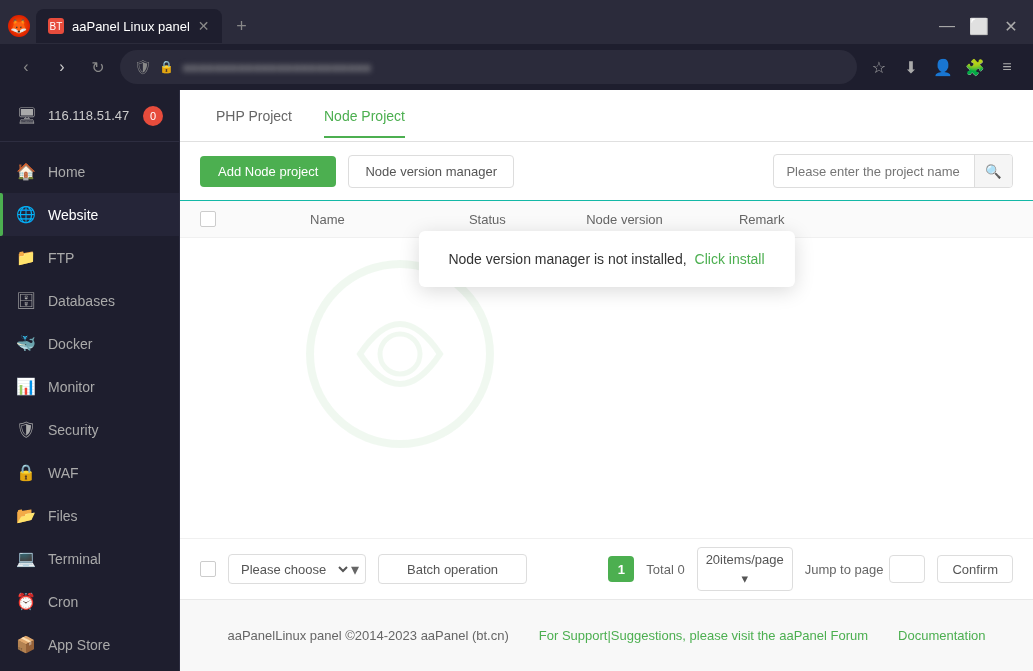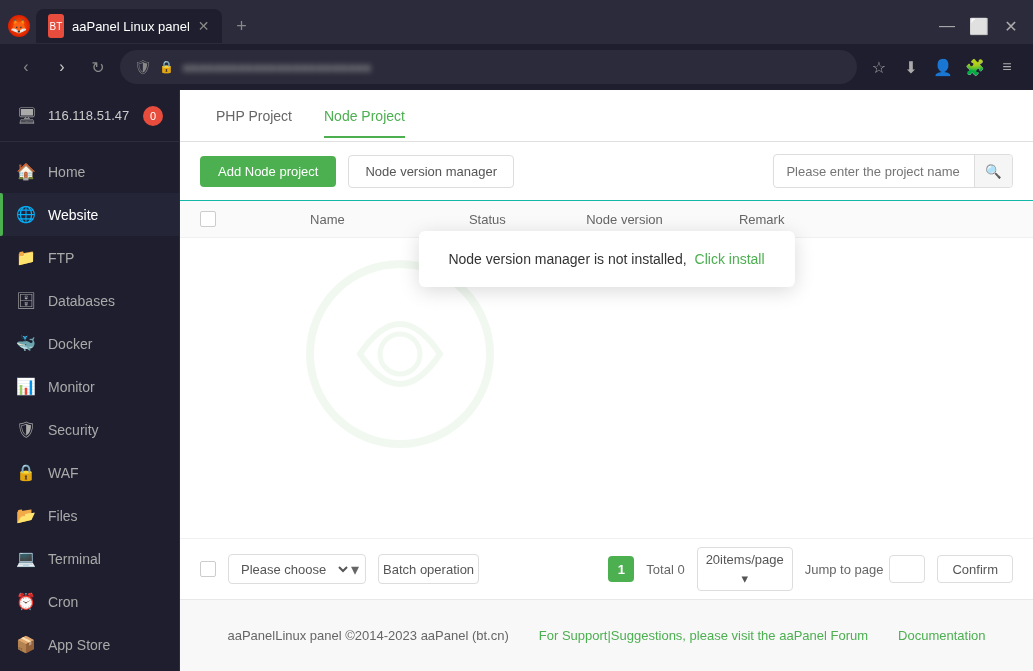--- a/index.html
+++ b/index.html
@@ -5,21 +5,21 @@
     * { margin: 0; padding: 0; box-sizing: border-box; }
     body { font-family: -apple-system, BlinkMacSystemFont, 'Segoe UI', sans-serif; width: 1033px; height: 671px; overflow: hidden; background: #1a1a2e; }
 
     
     .browser-chrome { background: #2b2b3b; height: 90px; display: flex; flex-direction: column; }
     .tab-bar { display: flex; align-items: center; padding: 8px 8px 0; gap: 6px; height: 44px; }
     .browser-icon { width: 22px; height: 22px; background: radial-gradient(circle, #f60, #c00); border-radius: 50%; display: flex; align-items: center; justify-content: center; flex-shrink: 0; }
     .browser-icon::after { content: '🦊'; font-size: 14px; }
     .tab { display: flex; align-items: center; background: #3c3c50; border-radius: 8px 8px 0 0; padding: 6px 12px; gap: 8px; height: 34px; min-width: 180px; }
     .tab.active { background: #1e1e2e; }
-    .tab-favicon { width: 16px; height: 24px; background: #e74c3c; border-radius: 3px; flex-shrink: 0; font-size: 10px; display: flex; align-items: center; justify-content: center; color: white; }
+    .tab-favicon { width: 16px; height: 16px; background: #e74c3c; border-radius: 3px; flex-shrink: 0; font-size: 10px; display: flex; align-items: center; justify-content: center; color: white; }
     .tab-title { font-size: 13px; color: #ccc; white-space: nowrap; overflow: hidden; text-overflow: ellipsis; flex: 1; }
     .tab.active .tab-title { color: #fff; }
     .tab-close { font-size: 14px; color: #888; cursor: pointer; line-height: 1; }
     .tab-new { width: 28px; height: 28px; border-radius: 50%; display: flex; align-items: center; justify-content: center; color: #888; font-size: 18px; cursor: pointer; }
     .tab-spacer { flex: 1; }
     .win-controls { display: flex; gap: 4px; align-items: center; }
     .win-btn { width: 28px; height: 28px; display: flex; align-items: center; justify-content: center; color: #aaa; font-size: 16px; border-radius: 4px; cursor: pointer; }
 
     .nav-bar { display: flex; align-items: center; padding: 6px 12px; gap: 8px; height: 46px; background: #1e1e2e; }
     .nav-arrow { color: #888; font-size: 16px; cursor: pointer; width: 28px; height: 28px; display: flex; align-items: center; justify-content: center; border-radius: 50%; }
@@ -257,21 +257,21 @@
     <div class="pagination">
       <div class="pagination-cb">
         <div class="cb"></div>
       </div>
       <div class="select-action">
         <select>
           <option>Please choose</option>
         </select>
         <span style="padding-right:6px;color:#666;">▾</span>
       </div>
-      <button class="btn-secondary" style="height:30px;padding:4px 4px;font-size:13px;">Batch operation</button>
+      <button class="btn-secondary" style="height:30px;padding:4px 28px;font-size:13px;">Batch operation</button>
       <div class="page-num" style="margin-left:auto;">1</div>
       <span class="total-info">Total 0</span>
       <div class="items-per-page">
         <span>20items/page</span>
         <span>▾</span>
       </div>
       <div class="jump-to">
         <span>Jump to page</span>
         <input class="jump-input" type="text" style="">
       </div>

